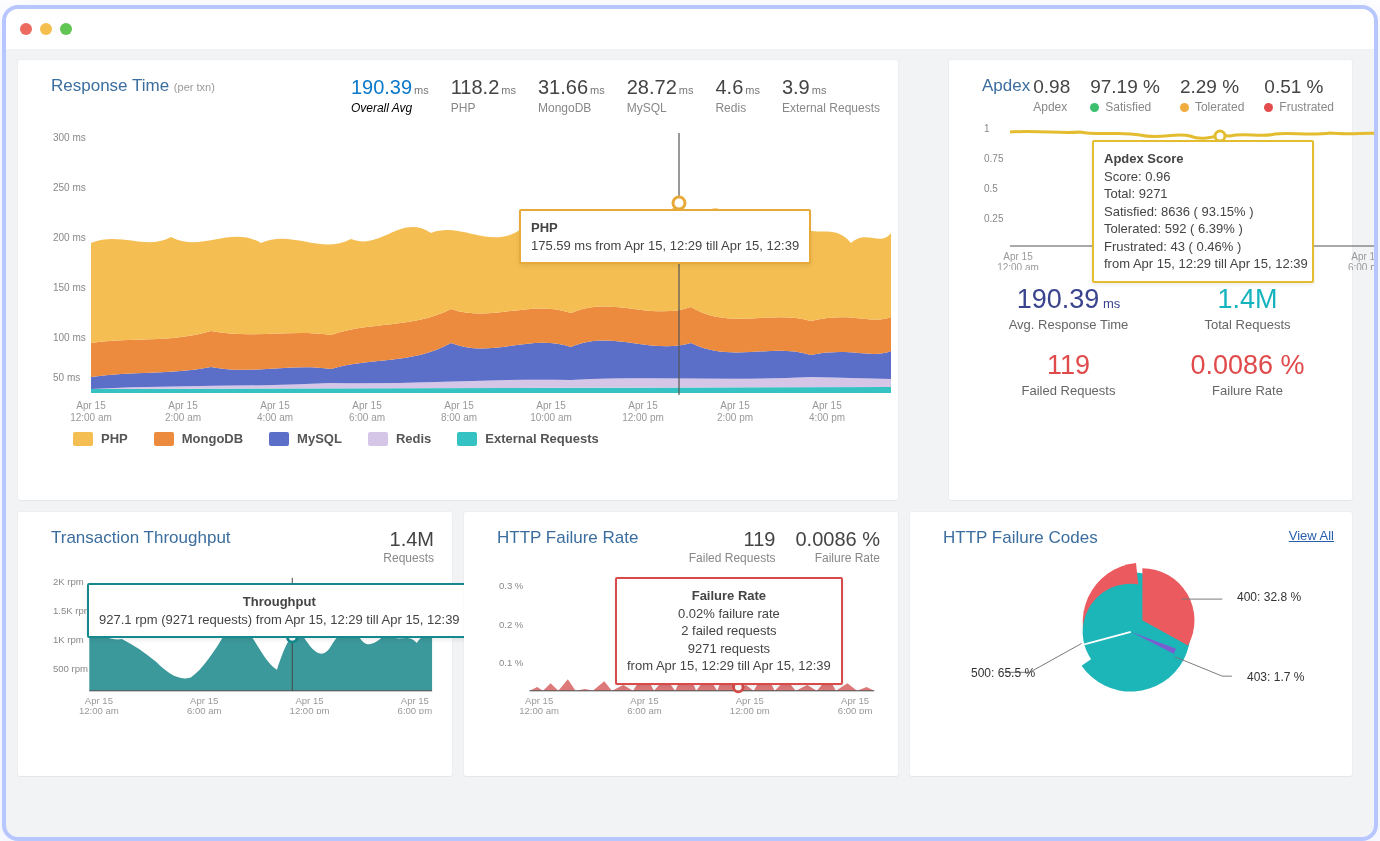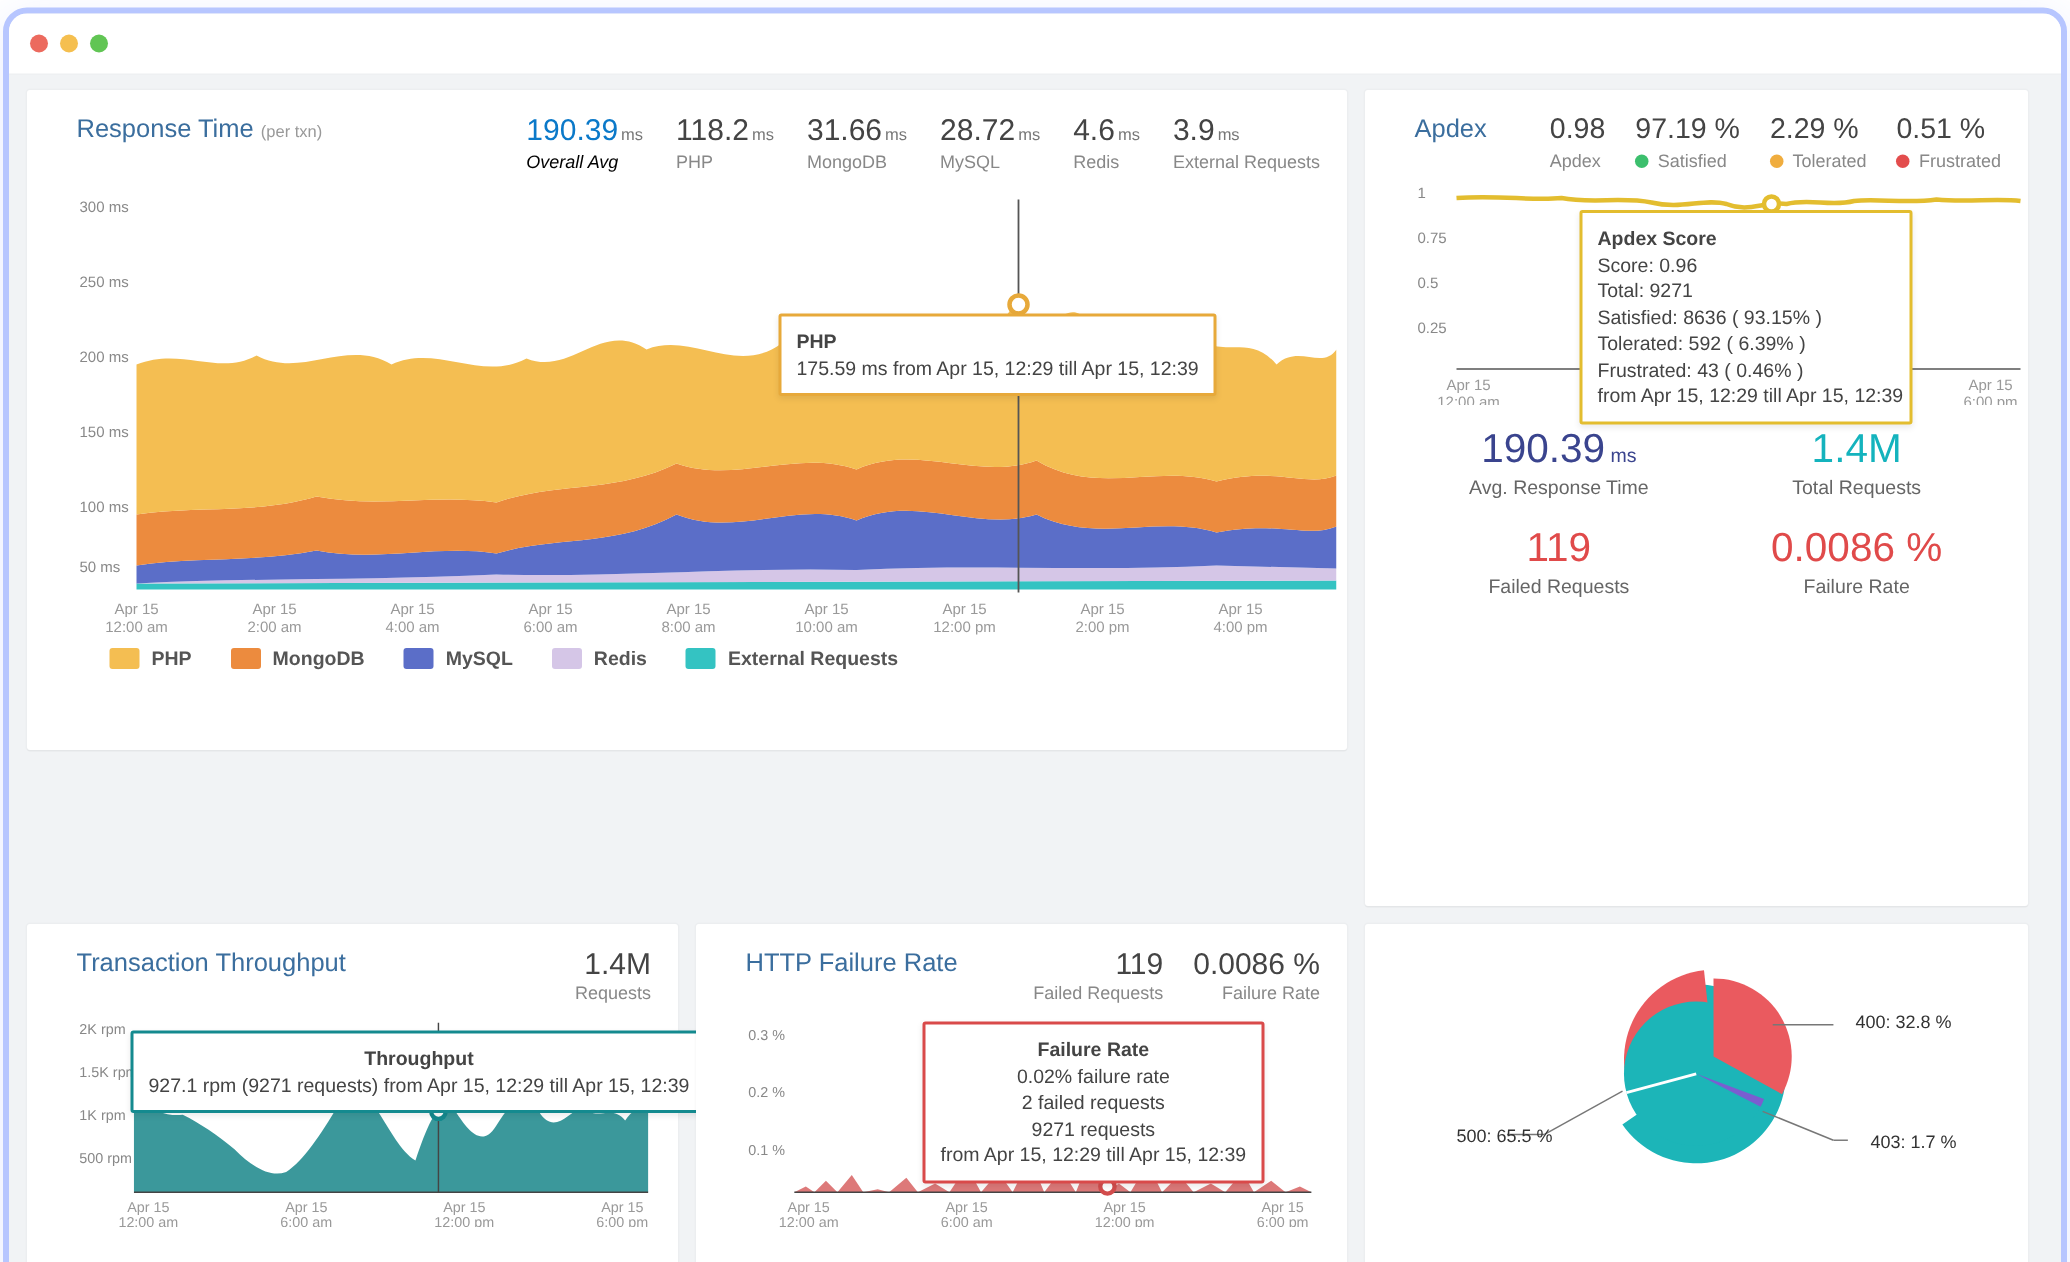--- a/index.html
+++ b/index.html
@@ -46,21 +46,21 @@
   .legend span{display:inline-flex;align-items:center;gap:8px;}
   .legend .sw{width:20px;height:14px;border-radius:2px;}
   
   .tip{position:absolute;background:#fff;border:2px solid;border-radius:2px;padding:8px 10px;font-size:13px;line-height:1.35;white-space:nowrap;box-shadow:0 2px 4px rgba(0,0,0,.08);}
   .tip b{font-weight:700;}
   .tip.orange{border-color:#e7a93a;}
   .tip.teal{border-color:#148a8f;}
   .tip.red{border-color:#d94a4a;}
   .tip.yellow{border-color:#e3bd2f;}
   
-  #p-apdex{grid-column:2;grid-row:1;height:544px;display:flex;flex-direction:column;}
+  #p-apdex{grid-column:2;grid-row:1;height:440px;display:flex;flex-direction:column;margin-left:39px;}
   .apdex-head{display:flex;justify-content:space-between;}
   .apdex-metrics{display:flex;gap:20px;}
   .apdex-metrics .lbl{display:flex;align-items:center;gap:6px;}
   .circle{width:9px;height:9px;border-radius:50%;}
   .apdex-chart{height:150px;position:relative;margin-top:6px;}
   .stats-grid{display:grid;grid-template-columns:1fr 1fr;gap:18px 6px;margin-top:14px;text-align:center;}
   .stat .val{font-size:27px;font-weight:500;}
   .stat .lbl{font-size:13px;color:#666;margin-top:2px;}
   .stat.blueDeep .val{color:#3a448e;} .stat.blueDeep .unit{font-size:13px;color:#3a448e;}
   .stat.tealC .val{color:var(--statTeal);}
@@ -411,20 +411,24 @@
                   <div>from Apr 15, 12:29 till Apr 15, 12:39</div>
                 </div>
             </div>
           </div>
         </div>
       </div>
     </div>
 
     <div class="panel" id="p-codes">
       <div class="pad">
+        <div class="head2">
+          <div class="p-title">HTTP Failure Codes</div>
+          <a href="#" class="viewall">View All</a>
+        </div>
         <div class="pie-wrap">
           <svg viewBox="0 0 406 160" width="100%" height="160">
             <g transform="translate(195,84)">
 
               <path d="M0,-62 A62,62 0 1 1 -51.1,35.1 L0,0 Z" fill="#1cb5b8"></path>
 
               <g transform="translate(12,-10)">
                 <path d="M-51.1,35.1 A62,62 0 0 1 -6.6,-61.6 L0,0 Z" fill="#ea5a5f" transform="scale(1)"></path>
 
               </g>

